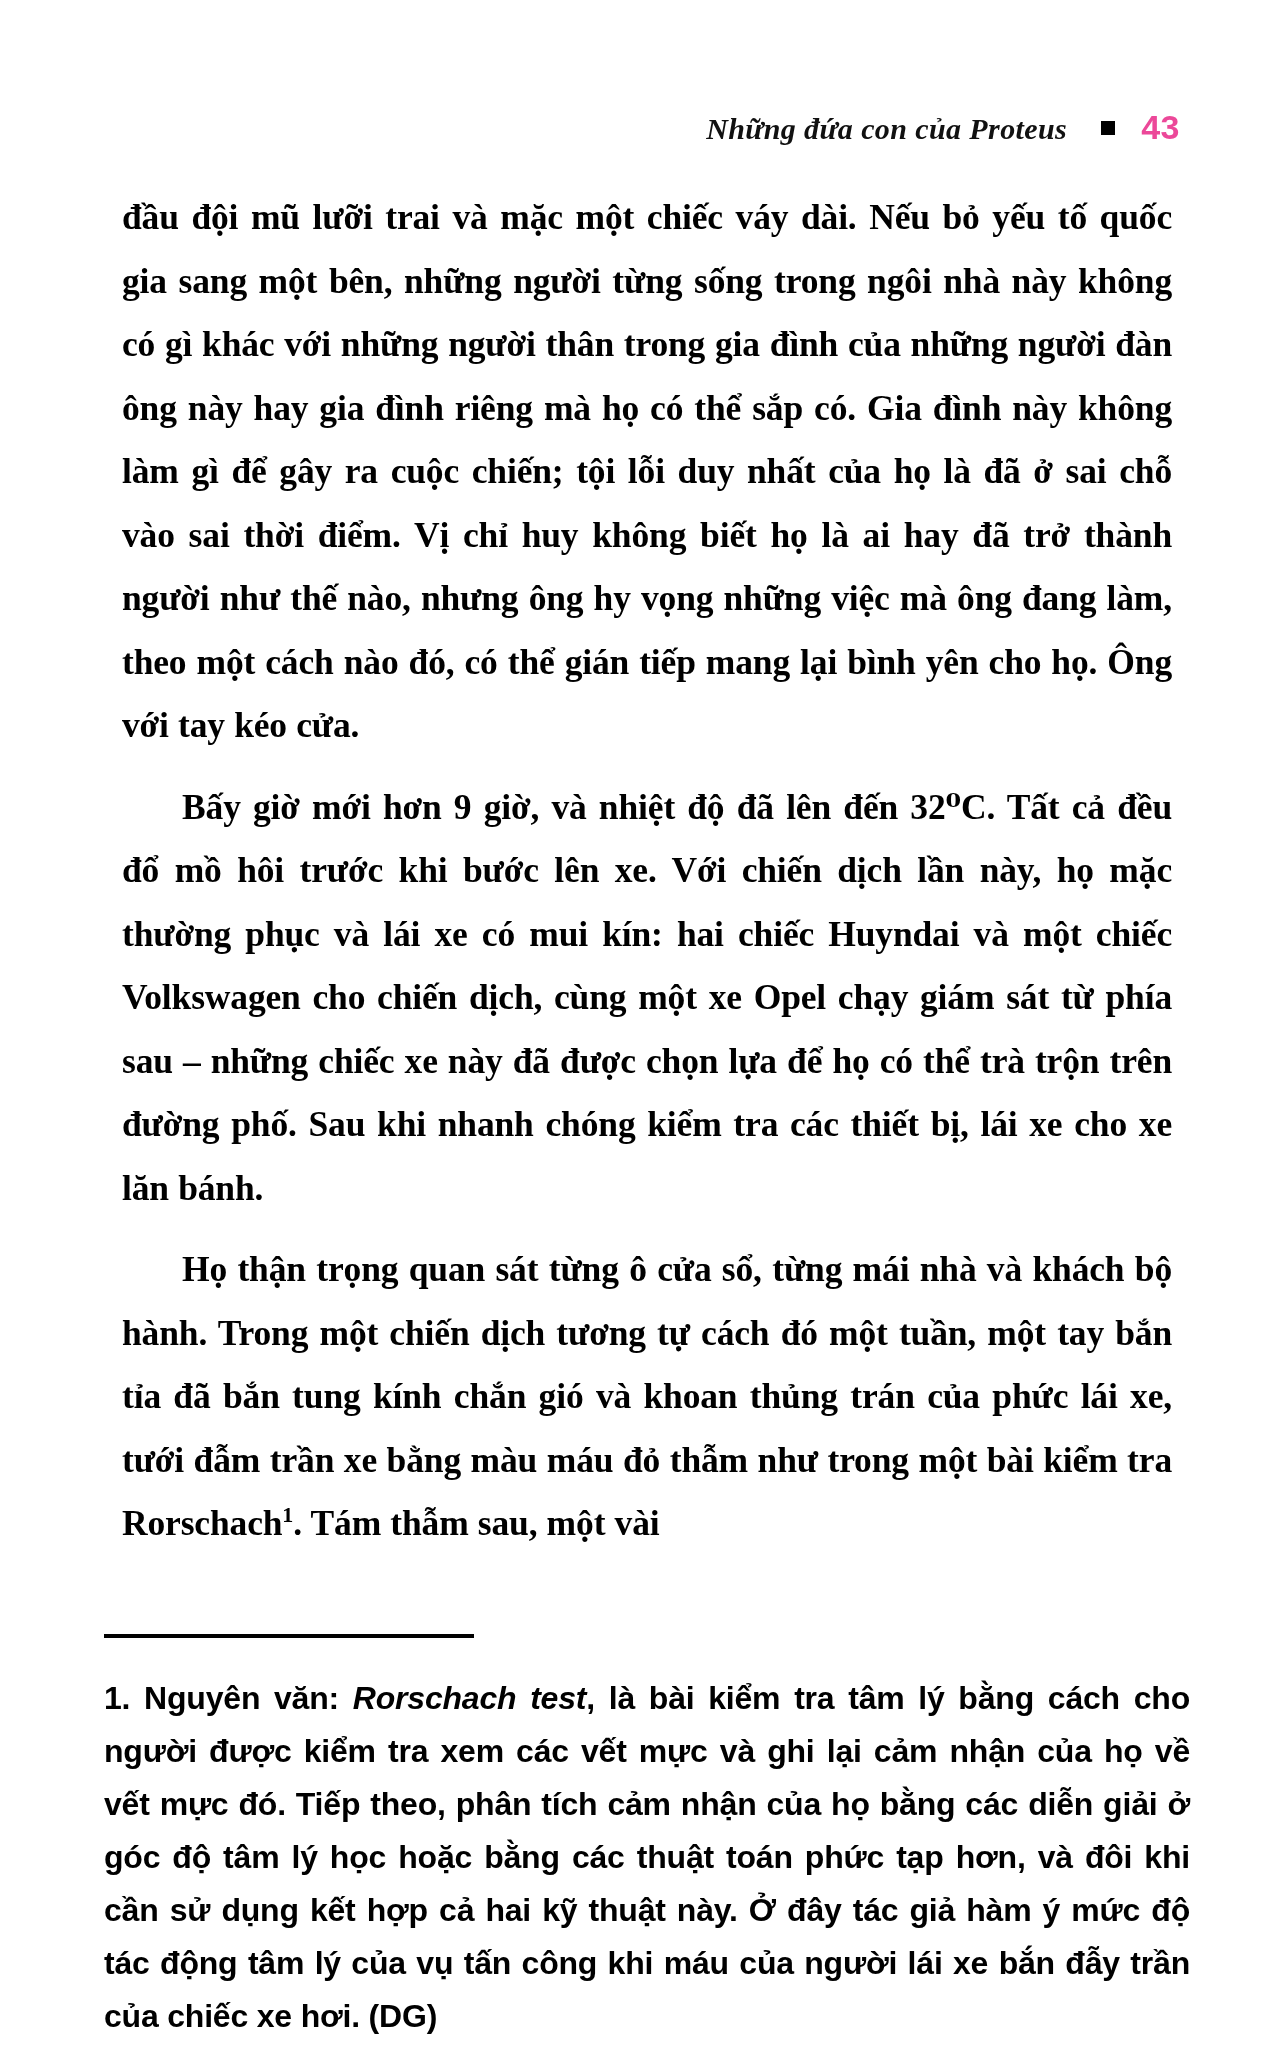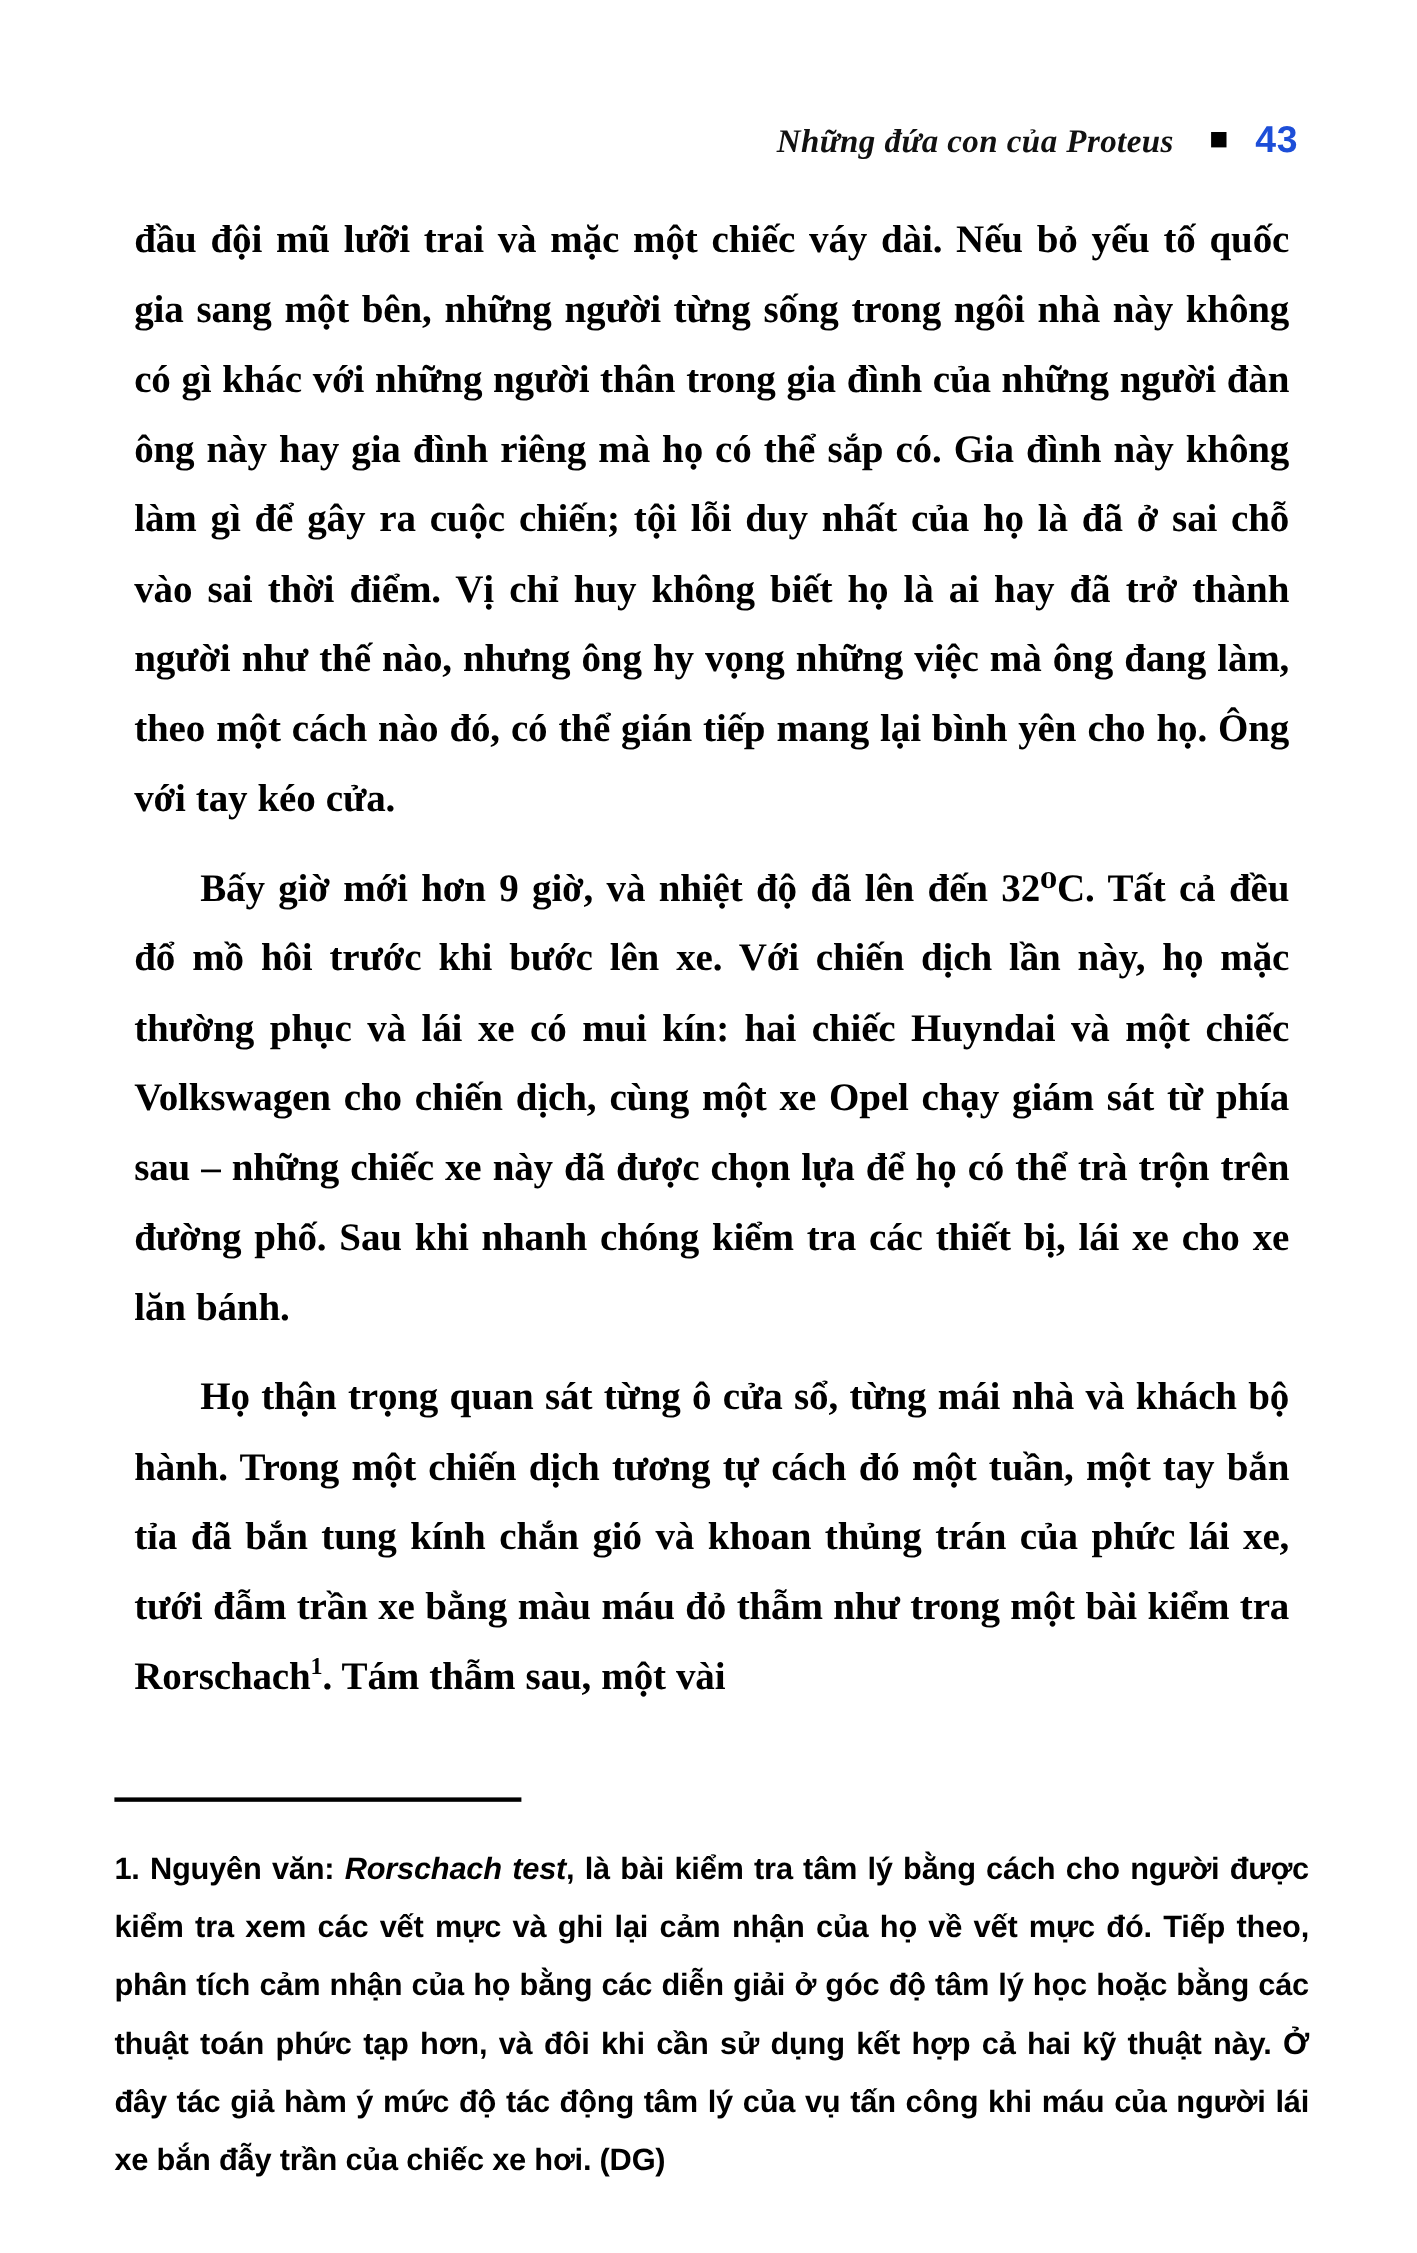--- a/index.html
+++ b/index.html
@@ -52,21 +52,21 @@
     position: relative;
     top: -4px;
     flex: 0 0 auto;
   }
 
   .running-head-folio {
     font-family: "Liberation Sans", "DejaVu Sans", sans-serif;
     font-weight: bold;
     font-size: 34px;
     letter-spacing: 0.5px;
-    color: #1d4ed8;
+    color: #ec4899;
   }
 
   
   .body-block {
     position: absolute;
     top: 168px;
     left: 104px;
     width: 1086px;
   }
 
@@ -107,21 +107,21 @@
     width: 370px;
     height: 4px;
     background: #000000;
     margin: 0 0 34px 0;
   }
 
   .footnote-text {
     margin: 0;
     font-family: "Liberation Sans", "DejaVu Sans", sans-serif;
     font-weight: bold;
-    font-size: 28px;
+    font-size: 32px;
     line-height: 53px;
     text-align: justify;
     text-justify: inter-word;
     letter-spacing: -0.2px;
     color: #000000;
   }
 
   .footnote-text em {
     font-style: italic;
     font-weight: bold;

